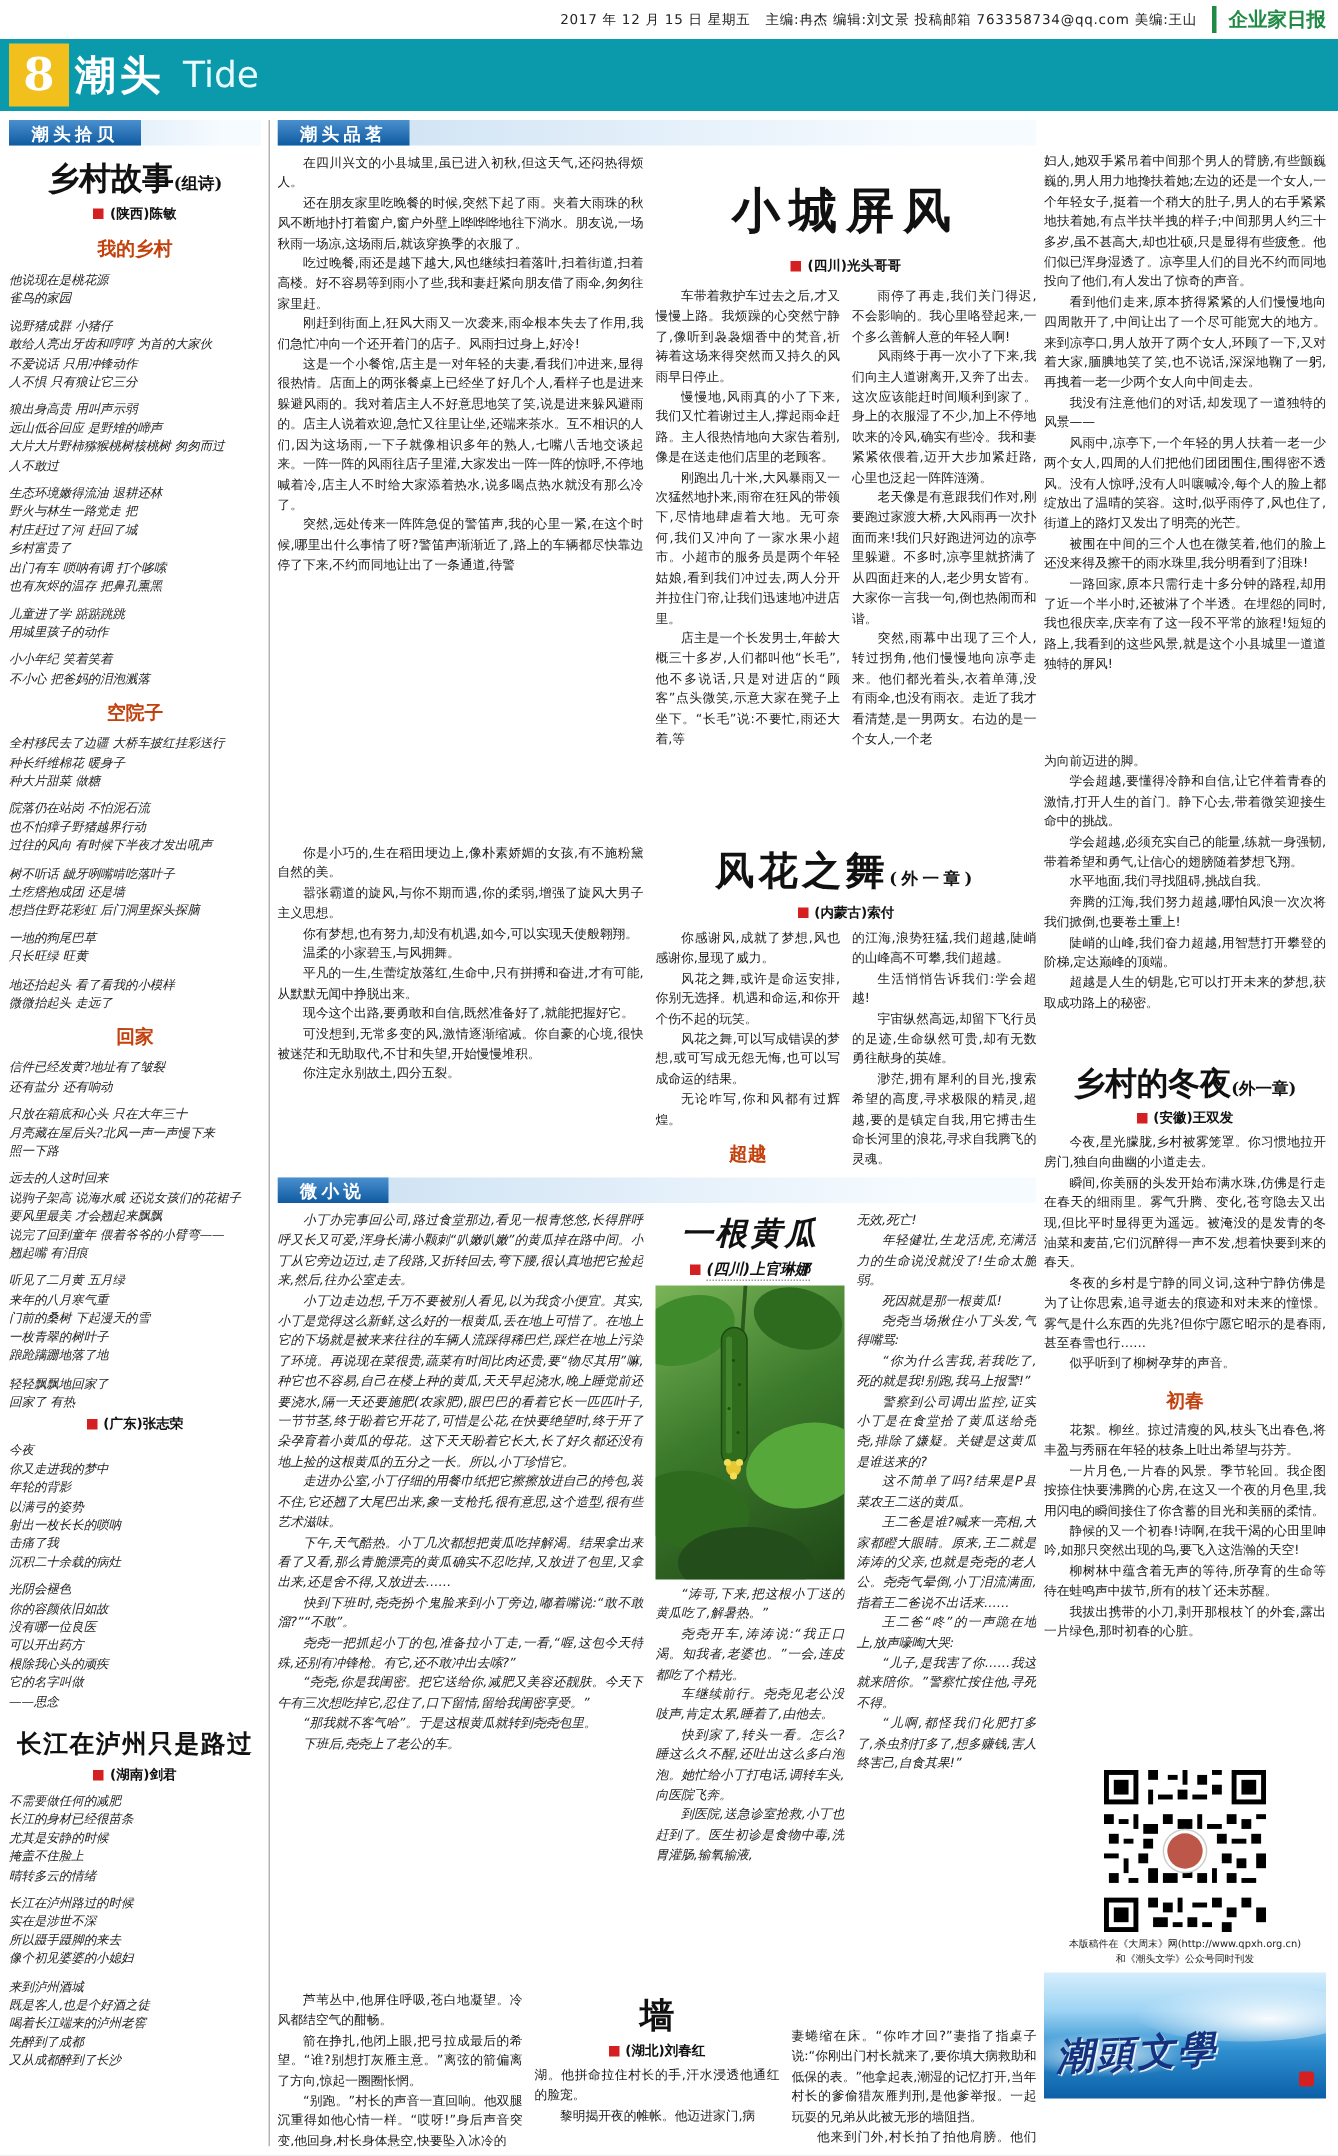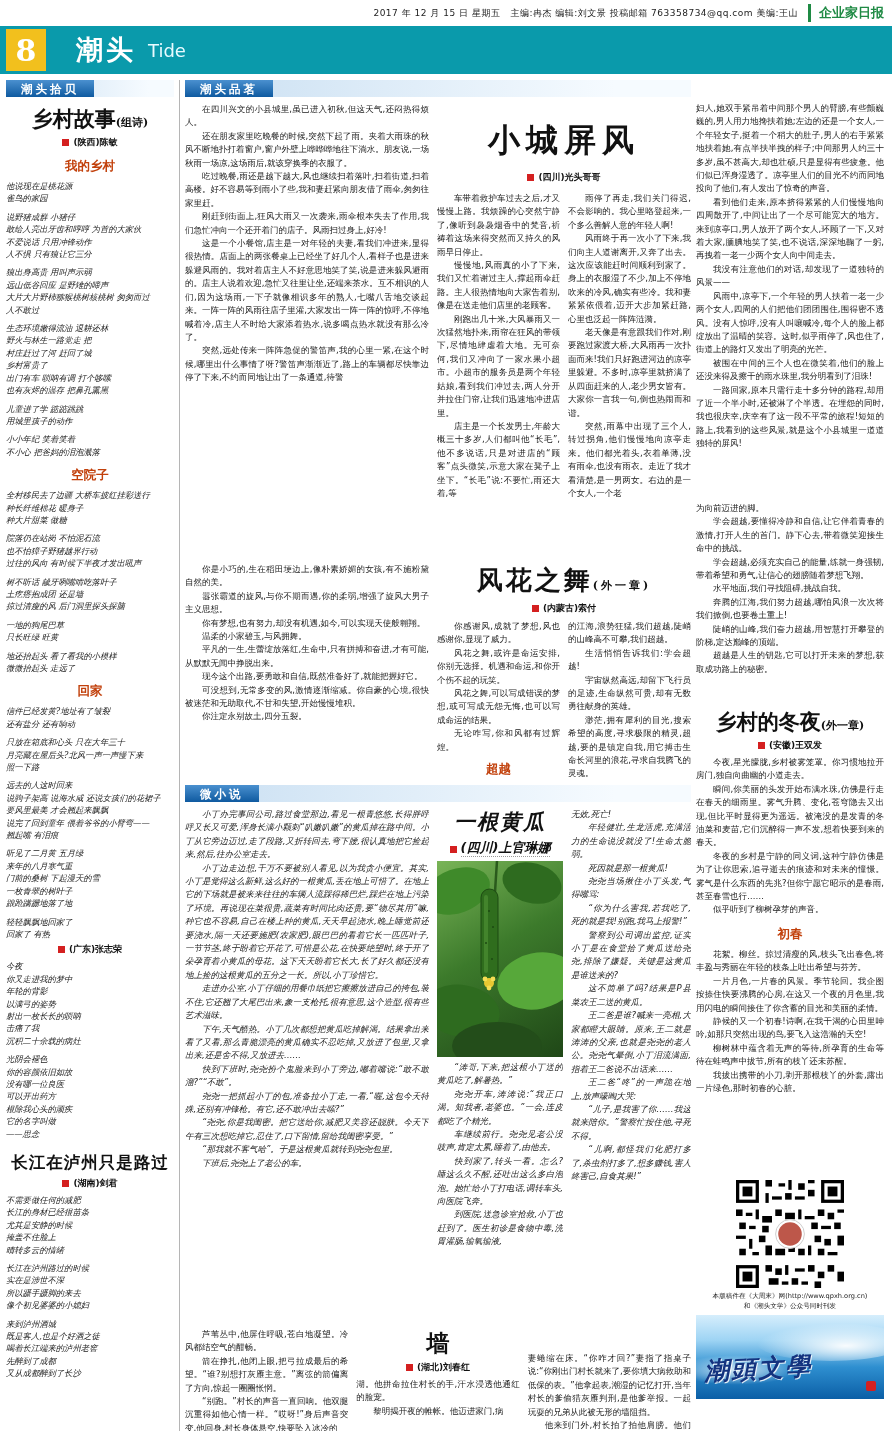--- a/index.html
+++ b/index.html
@@ -7,22 +7,22 @@
   .page { width:892px; height:1437px; background:#fff; margin:0 auto; position:relative; overflow:hidden;
           font-family:"DejaVu Sans", sans-serif; }
   
   .masthead { height:26px; display:flex; justify-content:flex-end; align-items:center; padding:0 8px; gap:10px; }
   .masthead .mh-small { font-size:9px; color:#222; letter-spacing:.5px; }
   .paper-name { font-size:13px; font-weight:bold; color:#1f8a44; border-left:3px solid #1f8a44; padding-left:8px; font-family:"DejaVu Serif",serif; }
   
   .banner { height:48px; background:#0a9aab; display:flex; align-items:center; }
   .pagenum-box { width:40px; height:42px; background:#f2c01d; margin-left:6px; display:flex; align-items:center; justify-content:center;
                  color:#fff; font-size:30px; font-weight:bold; font-family:"DejaVu Serif",serif; }
-  .sec-cn { color:#fff; font-size:27px; font-weight:bold; margin-left:30px; letter-spacing:3px; }
-  .sec-en { color:#e8fbff; font-size:18px; margin-left:12px; }
+  .sec-cn { color:#fff; font-size:27px; font-weight:bold; margin-left:4px; letter-spacing:3px; }
+  .sec-en { color:#e8fbff; font-size:24px; margin-left:12px; }
   
   .content { display:flex; gap:5px; padding:6px 6px 0 6px; height:1357px; overflow:hidden; }
   .leftcol { width:168px; flex:none; overflow:hidden; }
   .vdiv { width:1px; background:#b5b5b5; flex:none; }
   .midcol { width:506px; flex:none; overflow:hidden; }
   .rightcol { width:188px; flex:none; overflow:hidden; }
   
   .tabrow { height:17px; background:linear-gradient(90deg,#c9dff2,#f6fbff 85%); display:flex; align-items:stretch; }
   .tabbox { background:linear-gradient(180deg,#4a90cf,#0f5aa0); color:#fff; font-size:11.5px; font-weight:bold;
             padding:2px 15px 0 15px; letter-spacing:3px; white-space:nowrap; }
@@ -122,21 +122,21 @@
             <p>全村移民去了边疆 大桥车披红挂彩送行</p>
             <p>种长纤维棉花 暖身子</p>
             <p>种大片甜菜 做糖</p>
             <p class="gap"></p>
             <p>院落仍在站岗 不怕泥石流</p>
             <p>也不怕獐子野猪越界行动</p>
             <p>过往的风向 有时候下半夜才发出吼声</p>
             <p class="gap"></p>
             <p>树不听话 龇牙咧嘴啃吃落叶子</p>
             <p>土疙瘩抱成团 还是墙</p>
-            <p>掠过清瘦的风 后门洞里探头探脑</p>
+            <p>想挡住野花彩虹 后门洞里探头探脑</p>
             <p class="gap"></p>
             <p>一地的狗尾巴草</p>
             <p>只长旺绿 旺黄</p>
             <p class="gap"></p>
             <p>地还抬起头 看了看我的小模样</p>
             <p>微微抬起头 走远了</p>
           </div>
 
         <div class="subhead">回家</div>
         <div class="poem">
@@ -301,21 +301,21 @@
             <p>走进办公室,小丁仔细的用餐巾纸把它擦擦放进自己的挎包,装不住,它还翘了大尾巴出来,象一支枪托,很有意思,这个造型,很有些艺术滋味。</p>
             <p>下午,天气酷热。小丁几次都想把黄瓜吃掉解渴。结果拿出来看了又看,那么青脆漂亮的黄瓜确实不忍吃掉,又放进了包里,又拿出来,还是舍不得,又放进去……</p>
             <p>快到下班时,尧尧扮个鬼脸来到小丁旁边,嘟着嘴说:“敢不敢溜?”“不敢”。</p>
             <p>尧尧一把抓起小丁的包,准备拉小丁走,一看,“喔,这包今天特殊,还别有冲锋枪。有它,还不敢冲出去嗦?”</p>
             <p>“尧尧,你是我闺密。把它送给你,减肥又美容还靓肤。今天下午有三次想吃掉它,忍住了,口下留情,留给我闺密享受。”</p>
             <p>“那我就不客气哈”。于是这根黄瓜就转到尧尧包里。</p>
             <p>下班后,尧尧上了老公的车。</p>
           </div>
         <div style="width:126px; flex:none;">
           <div class="h-serif" style="font-size:21px; white-space:nowrap; letter-spacing:2px;">一根黄瓜</div>
-          <div class="author dotted" style="margin:3px 0 4px 0; font-size:13px;">
+          <div class="author dotted" style="margin:3px 0 4px 0; font-size:10px;">
             <span class="sq"></span><span class="an">(四川)上官琳娜</span>
           </div>
           <div class="photo">
             <svg width="126" height="196" viewBox="0 0 126 196">
               <ellipse cx="20" cy="30" rx="34" ry="22" fill="#3f8a2a" transform="rotate(-20 20 30)"></ellipse>
               <ellipse cx="95" cy="22" rx="30" ry="20" fill="#2e6b1f" transform="rotate(15 95 22)"></ellipse>
               <ellipse cx="100" cy="120" rx="40" ry="28" fill="#57a83a" transform="rotate(-12 100 120)"></ellipse>
               <ellipse cx="25" cy="150" rx="38" ry="26" fill="#2e6b1f" transform="rotate(10 25 150)"></ellipse>
               <ellipse cx="60" cy="185" rx="45" ry="24" fill="#234d1a"></ellipse>
               <path d="M60 0 C58 30 56 60 55 90" stroke="#2a5a1c" stroke-width="2.5" fill="none"></path>

